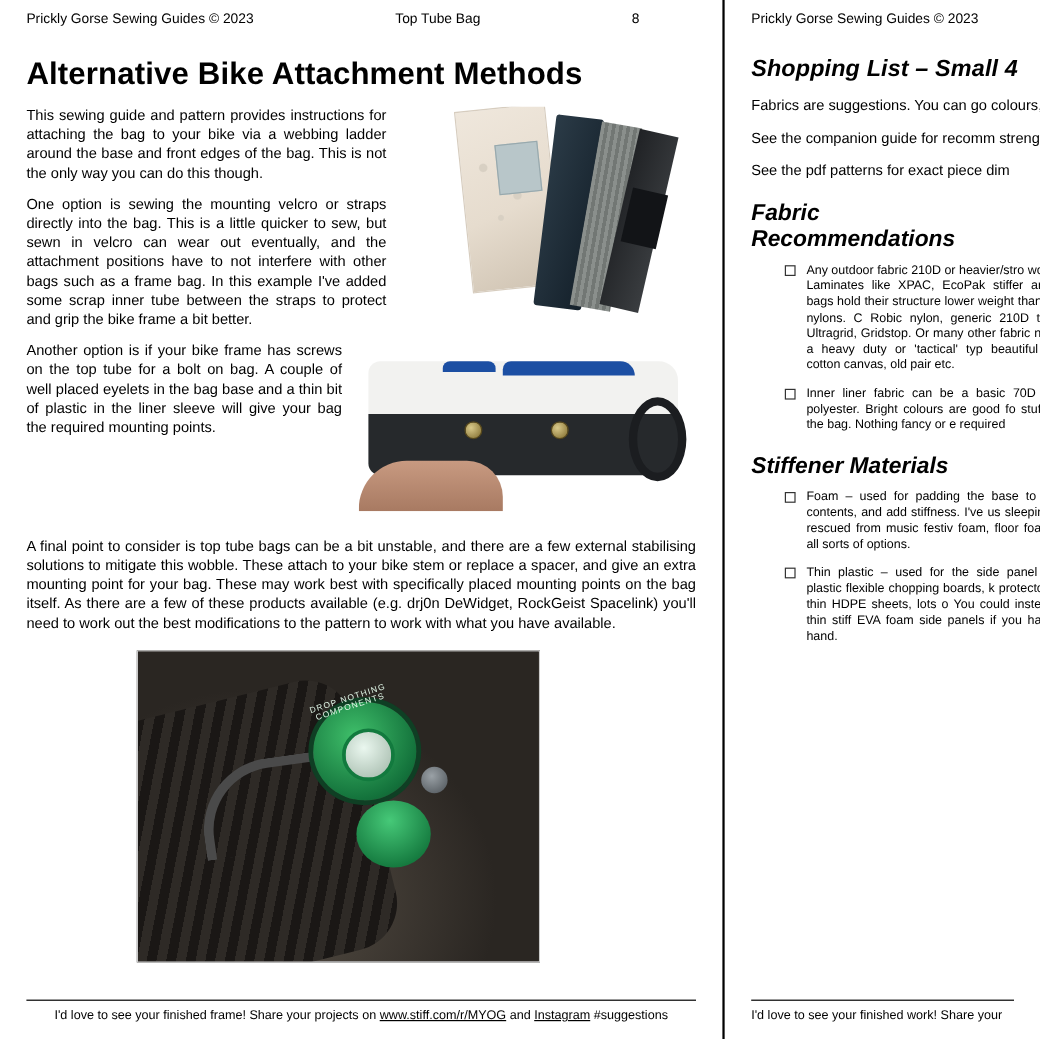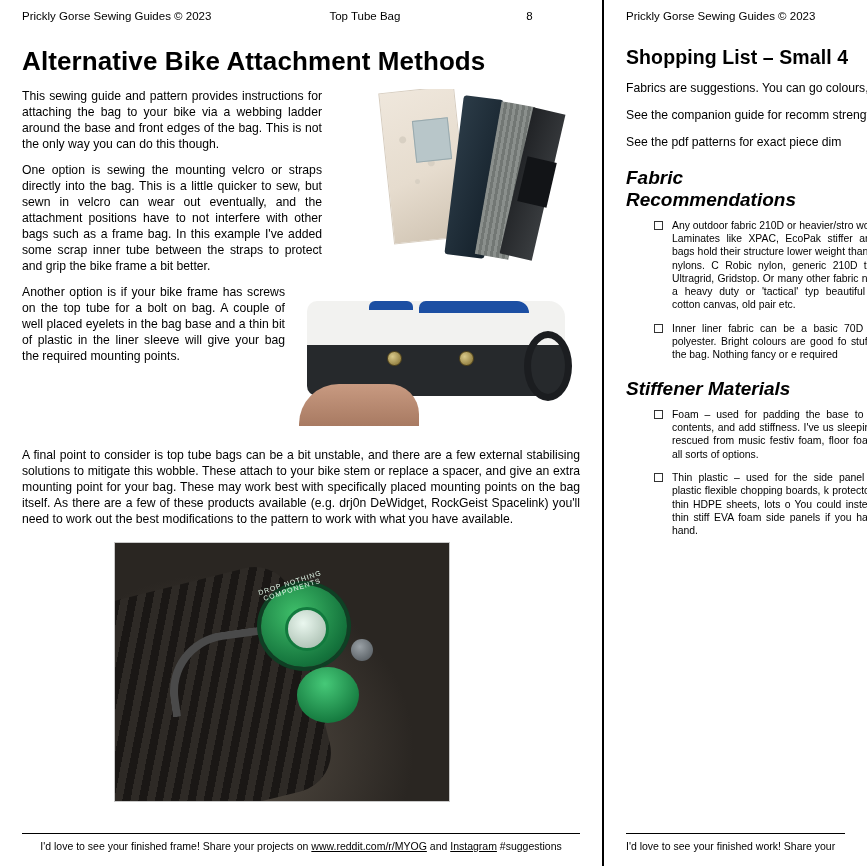--- a/index.html
+++ b/index.html
@@ -230,21 +230,21 @@
   }
   .caption {
     font-size: 11px;
     font-style: italic;
     text-align: center;
     margin-top: 5px;
     width: 334px;
   }
 
   
-  .right h1.title { font-size: 19.5px; margin: 24px 0 12px 0; }
+  .right h1.title { font-size: 19.5px; margin: 24px 0 12px 0; font-style: italic; }
   .right p.body { font-size: 12.2px; }
   h2.sub {
     font-size: 19px;
     font-weight: bold;
     font-style: italic;
     margin: 16px 0 8px 0;
   }
   ul.checklist {
     list-style: none;
     margin: 0 0 4px 0;
@@ -348,21 +348,21 @@
         <div class="cap"></div>
         <div class="cap-text">DROP NOTHING COMPONENTS</div>
         <div class="cap-inner"></div>
         <div class="lower"></div>
         <div class="bolt"></div>
       </div>
     </div>
 
     <div class="footer">
       <div class="rule"></div>
-      <span>I'd love to see your finished frame! Share your projects on </span><a href="#">www.reddit.com/r/MYOG</a><span> and </span><a href="#">Instagram</a><span> #suggestions</span>
+      <span>I'd love to see your finished frame! Share your projects on </span><a href="#">www.stiff.com/r/MYOG</a><span> and </span><a href="#">Instagram</a><span> #suggestions</span>
     </div>
   </div>
 
   <div class="page page-right right">
 
     <div class="rh-right-only">Prickly Gorse Sewing Guides © 2023</div>
 
     <h1 class="title">Shopping List – Small 4</h1>
 
     <p class="body" style="width:420px;">Fabrics are suggestions. You can go colours, it's your bag!</p>

